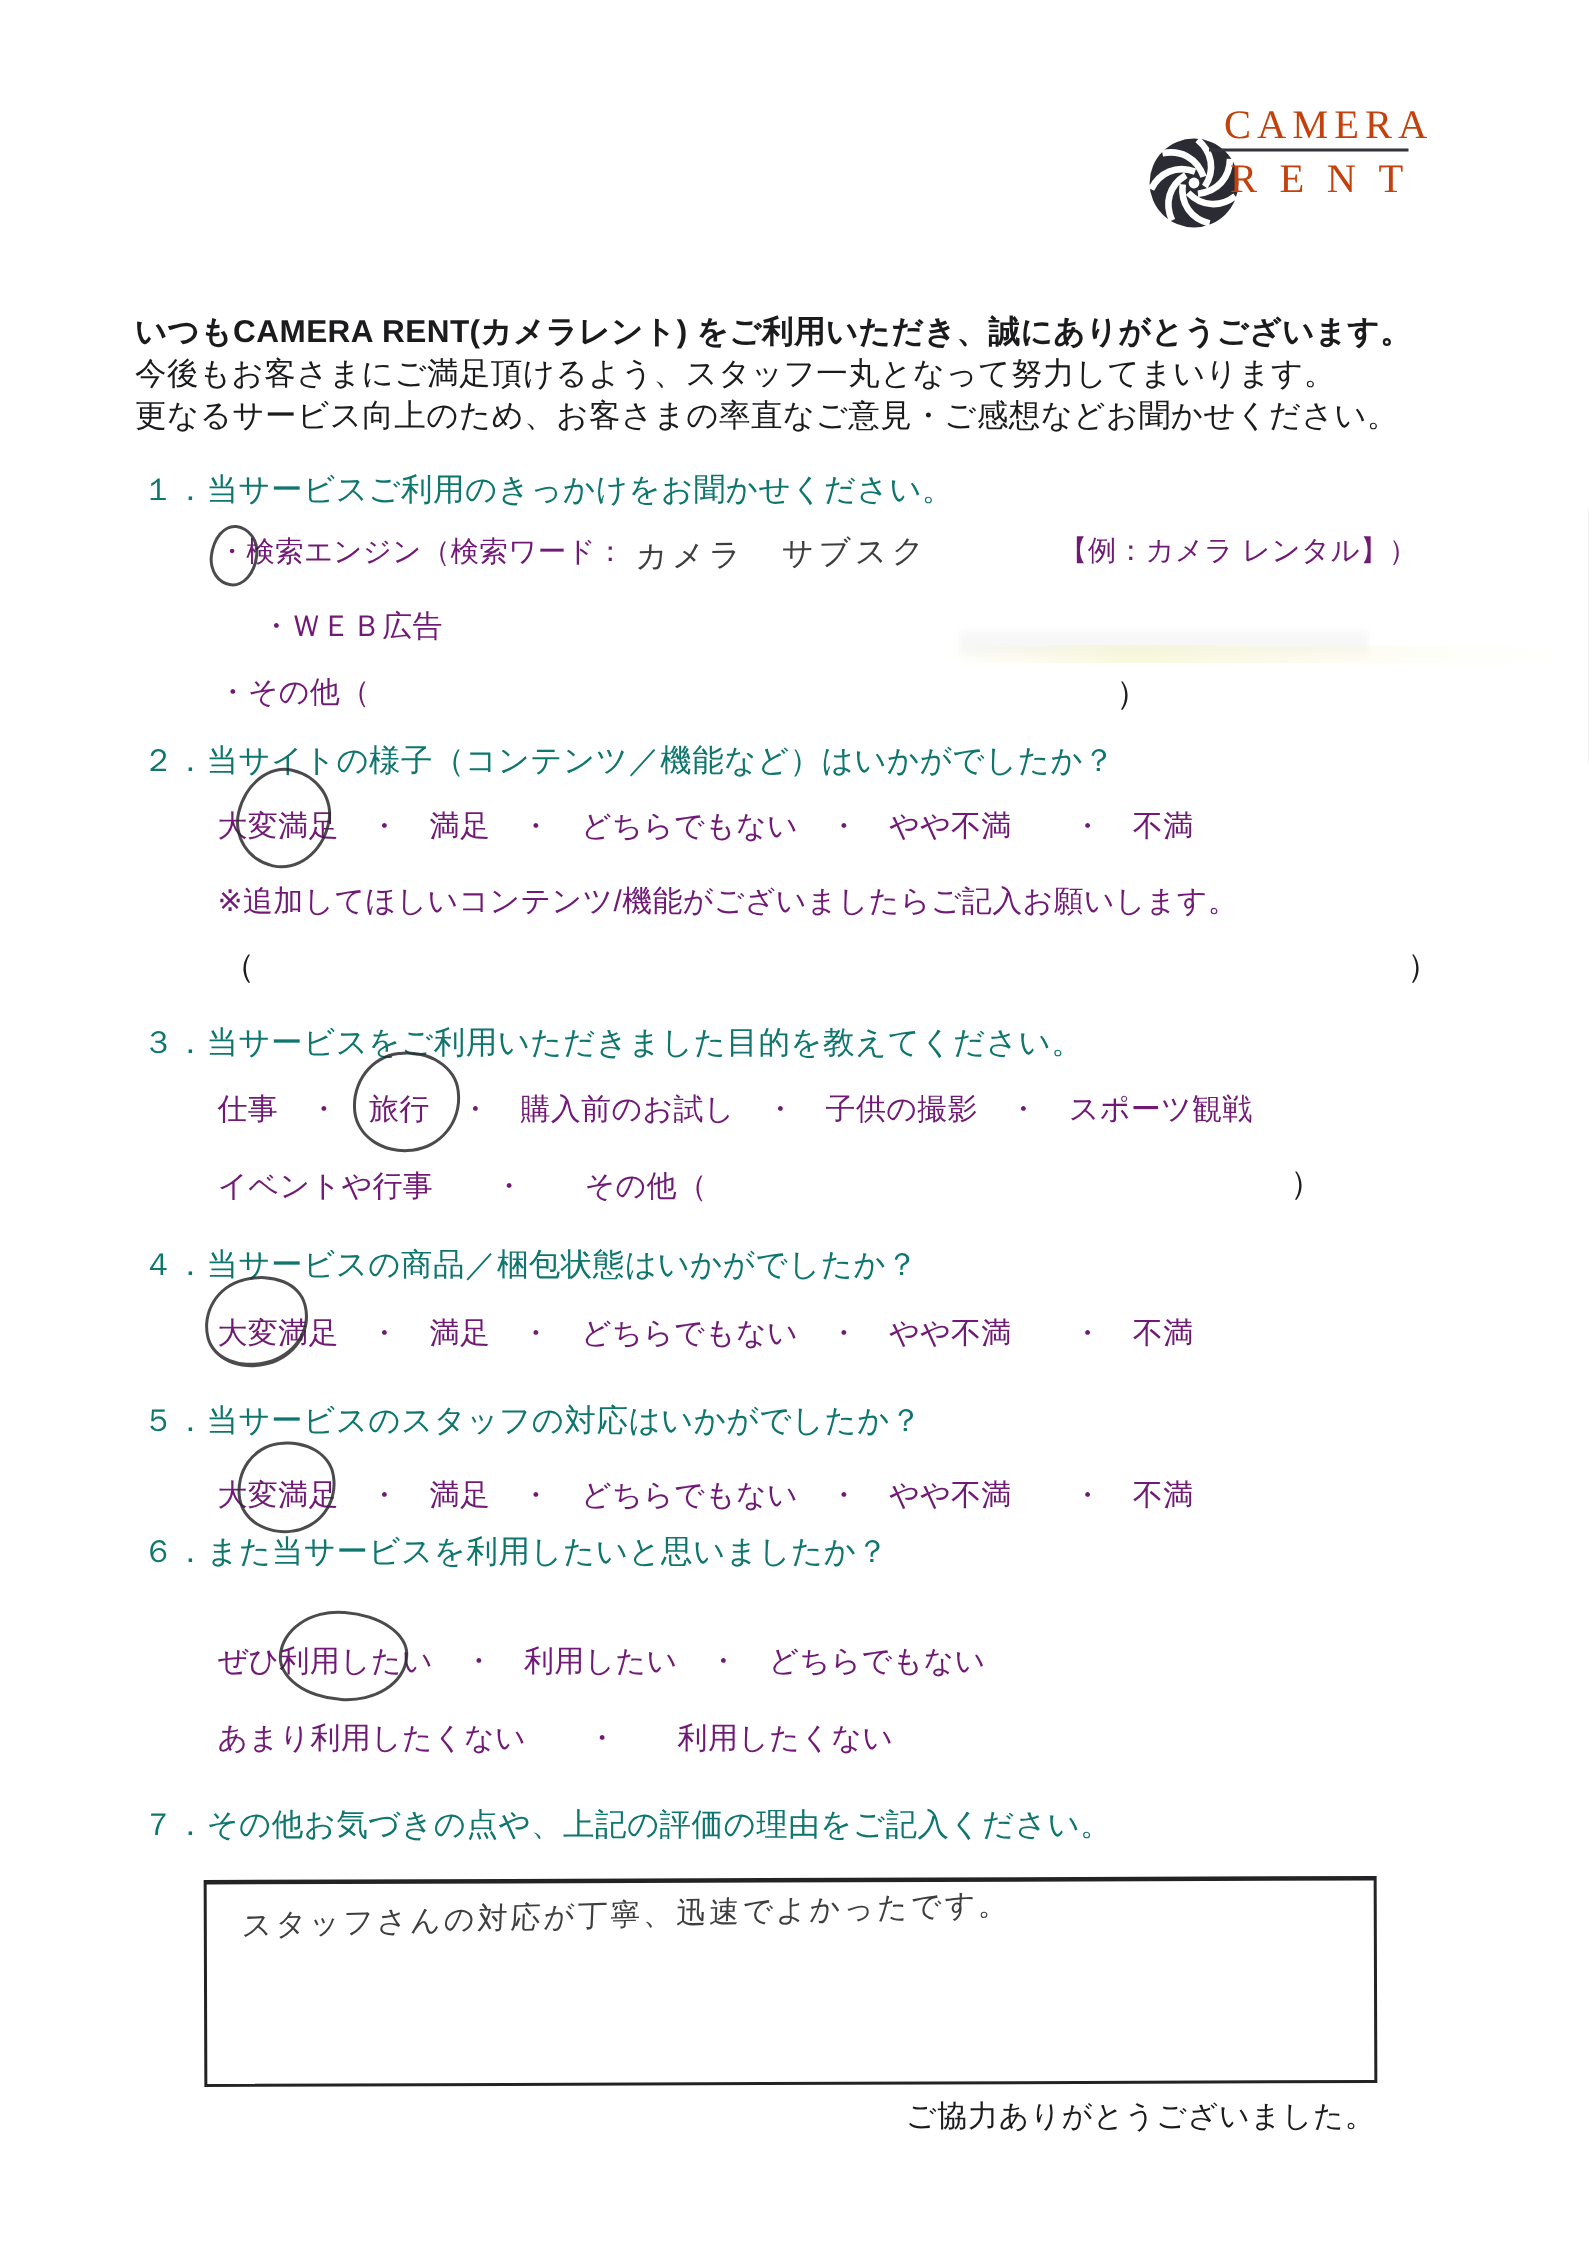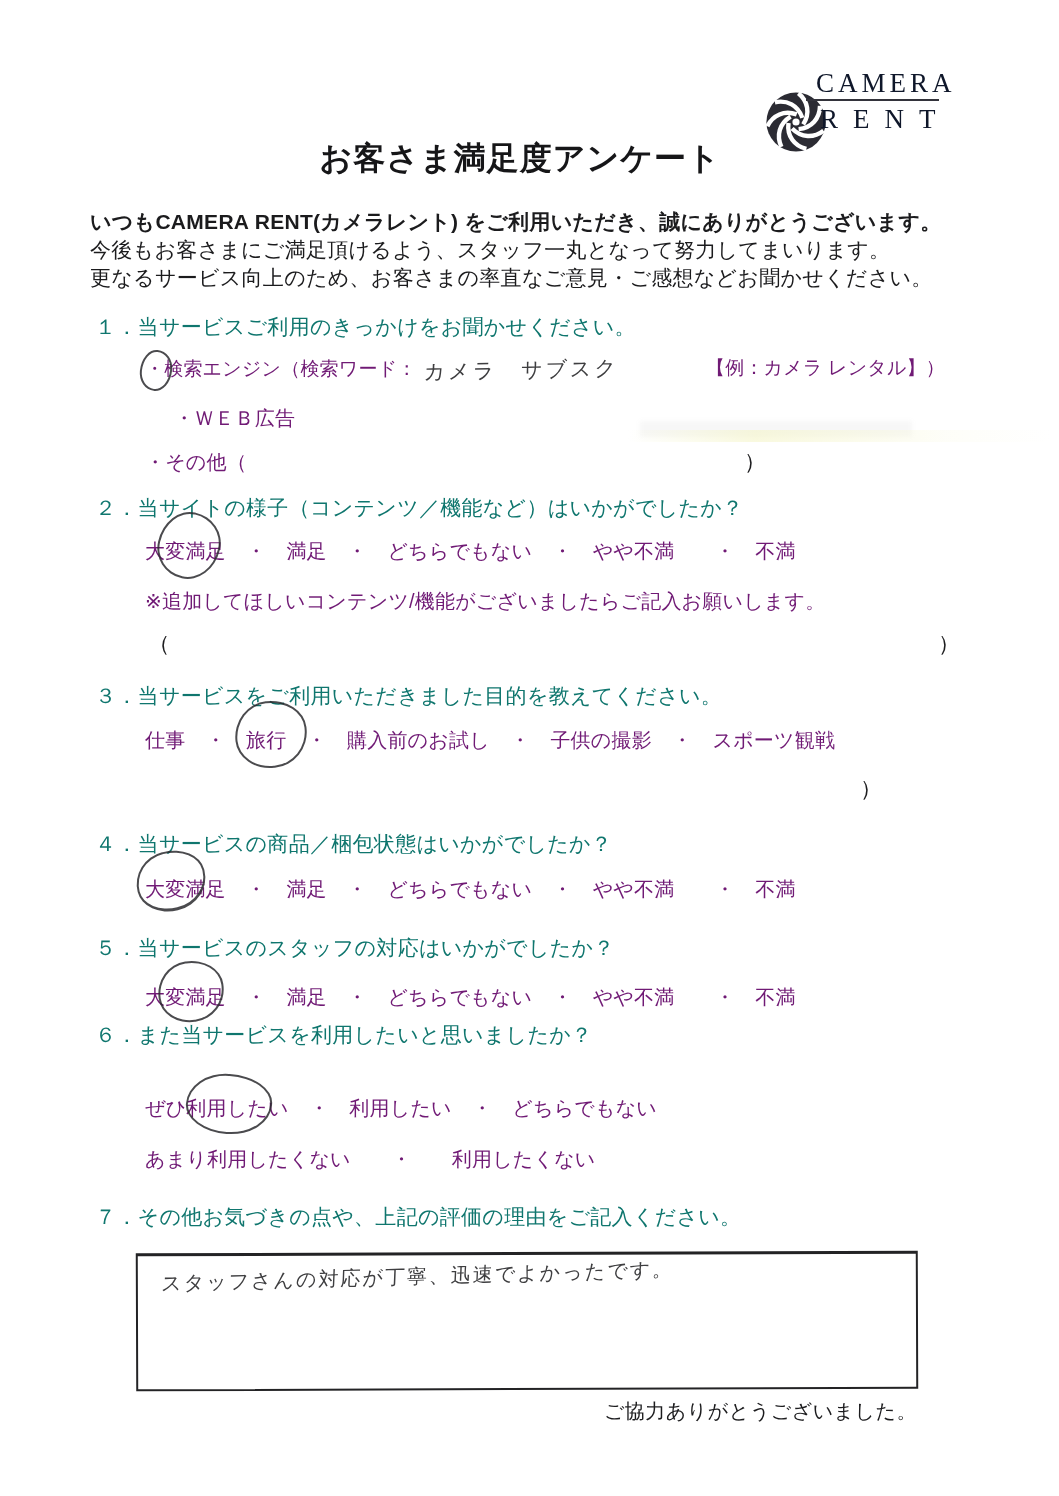--- a/index.html
+++ b/index.html
@@ -16,21 +16,21 @@
   .paren{font-size:22px;color:#1d1d1f;}
   .hand{
     color:#2e2e30;font-size:21px;letter-spacing:3px;
     transform:rotate(-1.2deg) skewX(-3deg);transform-origin:left top;opacity:.92;
   }
   .pen-circle{
     position:absolute;border:2.5px solid rgba(44,44,47,.85);
     border-radius:48% 52% 50% 50% / 55% 45% 54% 46%;
     background:transparent;
   }
-  .logo-serif{font-family:"Liberation Serif","DejaVu Serif",serif;color:#0f172a;text-align:center;}
+  .logo-serif{font-family:"Liberation Serif","DejaVu Serif",serif;color:#c2410c;text-align:center;}
   .comment-box{
     position:absolute;left:136px;top:1252px;width:778px;height:133px;
     border:2px solid #232325;border-top-width:3px;background:#fff;
     transform:rotate(-.2deg);
   }
   .artifact1{
     position:absolute;left:628px;top:430px;width:424px;height:12px;
     background:linear-gradient(90deg,rgba(250,250,214,0),rgba(244,244,196,.55) 30%,rgba(250,250,228,.25) 75%,rgba(255,255,255,0));
   }
   .artifact2{
@@ -58,21 +58,20 @@
         <path d="M 3,-36 C 15,-26 18,-11 9,3" transform="rotate(257)"></path>
         <path d="M 3,-36 C 15,-26 18,-11 9,3" transform="rotate(308.4)"></path>
       </g>
       <circle cx="0" cy="0" r="4.5" fill="#ffffff"></circle>
     </svg>
   </div>
   <div class="abs logo-serif" style="left:816px;top:68px;font-size:27px;letter-spacing:4px;">CAMERA</div>
   <div class="abs" style="left:806px;top:99px;width:133px;height:2px;background:#33333b;"></div>
   <div class="abs logo-serif" style="left:820px;top:104px;font-size:27px;letter-spacing:15px;">RENT</div>
 
-  <div class="abs title" style="left:0;top:140px;width:1040px;text-align:center;">お客さま満足度アンケート</div>
 
   <div class="abs intro" style="left:90px;top:210px;font-weight:bold;">いつもCAMERA RENT(カメラレント) をご利用いただき、誠にありがとうございます。</div>
   <div class="abs intro" style="left:90px;top:238px;">今後もお客さまにご満足頂けるよう、スタッフ一丸となって努力してまいります。</div>
   <div class="abs intro" style="left:90px;top:266px;">更なるサービス向上のため、お客さまの率直なご意見・ご感想などお聞かせください。</div>
 
   <div class="abs qh" style="left:95px;top:315px;">１．当サービスご利用のきっかけをお聞かせください。</div>
   <div class="abs opt" style="left:145px;top:358px;font-size:19px;">・検索エンジン（検索ワード：</div>
   <div class="abs hand" style="left:424px;top:360px;">カメラ　サブスク</div>
   <div class="abs opt" style="left:706px;top:357px;font-size:19px;">【例：カメラ レンタル】）</div>
   <div class="pen-circle" style="left:140px;top:350px;width:28px;height:37px;transform:rotate(6deg);"></div>
@@ -83,20 +82,21 @@
   <div class="abs qh" style="left:95px;top:496px;">２．当サイトの様子（コンテンツ／機能など）はいかがでしたか？</div>
   <div class="abs opt" style="left:145px;top:540px;">大変満足　・　満足　・　どちらでもない　・　やや不満　　・　不満</div>
   <div class="pen-circle" style="left:158px;top:512px;width:58px;height:63px;transform:rotate(13deg);"></div>
   <div class="abs opt" style="left:145px;top:590px;">※追加してほしいコンテンツ/機能がございましたらご記入お願いします。</div>
   <div class="abs paren" style="left:148px;top:631px;">（</div>
   <div class="abs paren" style="left:938px;top:631px;">）</div>
 
   <div class="abs qh" style="left:95px;top:684px;">３．当サービスをご利用いただきました目的を教えてください。</div>
   <div class="abs opt" style="left:145px;top:730px;font-family:Liberation Mono, monospace;">仕事　・　旅行　・　購入前のお試し　・　子供の撮影　・　スポーツ観戦</div>
   <div class="pen-circle" style="left:235px;top:701px;width:68px;height:63px;transform:rotate(-6deg);"></div>
+  <div class="abs opt" style="left:145px;top:780px;">イベントや行事　　・　　その他（</div>
   <div class="abs paren" style="left:860px;top:776px;">）</div>
 
   <div class="abs qh" style="left:95px;top:832px;">４．当サービスの商品／梱包状態はいかがでしたか？</div>
   <div class="abs opt" style="left:145px;top:878px;">大変満足　・　満足　・　どちらでもない　・　やや不満　　・　不満</div>
   <div class="pen-circle" style="left:136px;top:851px;width:66px;height:55px;transform:rotate(-14deg);border-bottom-width:3px;"></div>
 
   <div class="abs qh" style="left:95px;top:936px;">５．当サービスのスタッフの対応はいかがでしたか？</div>
   <div class="abs opt" style="left:145px;top:986px;">大変満足　・　満足　・　どちらでもない　・　やや不満　　・　不満</div>
   <div class="pen-circle" style="left:158px;top:961px;width:62px;height:57px;transform:rotate(-8deg);"></div>
 

